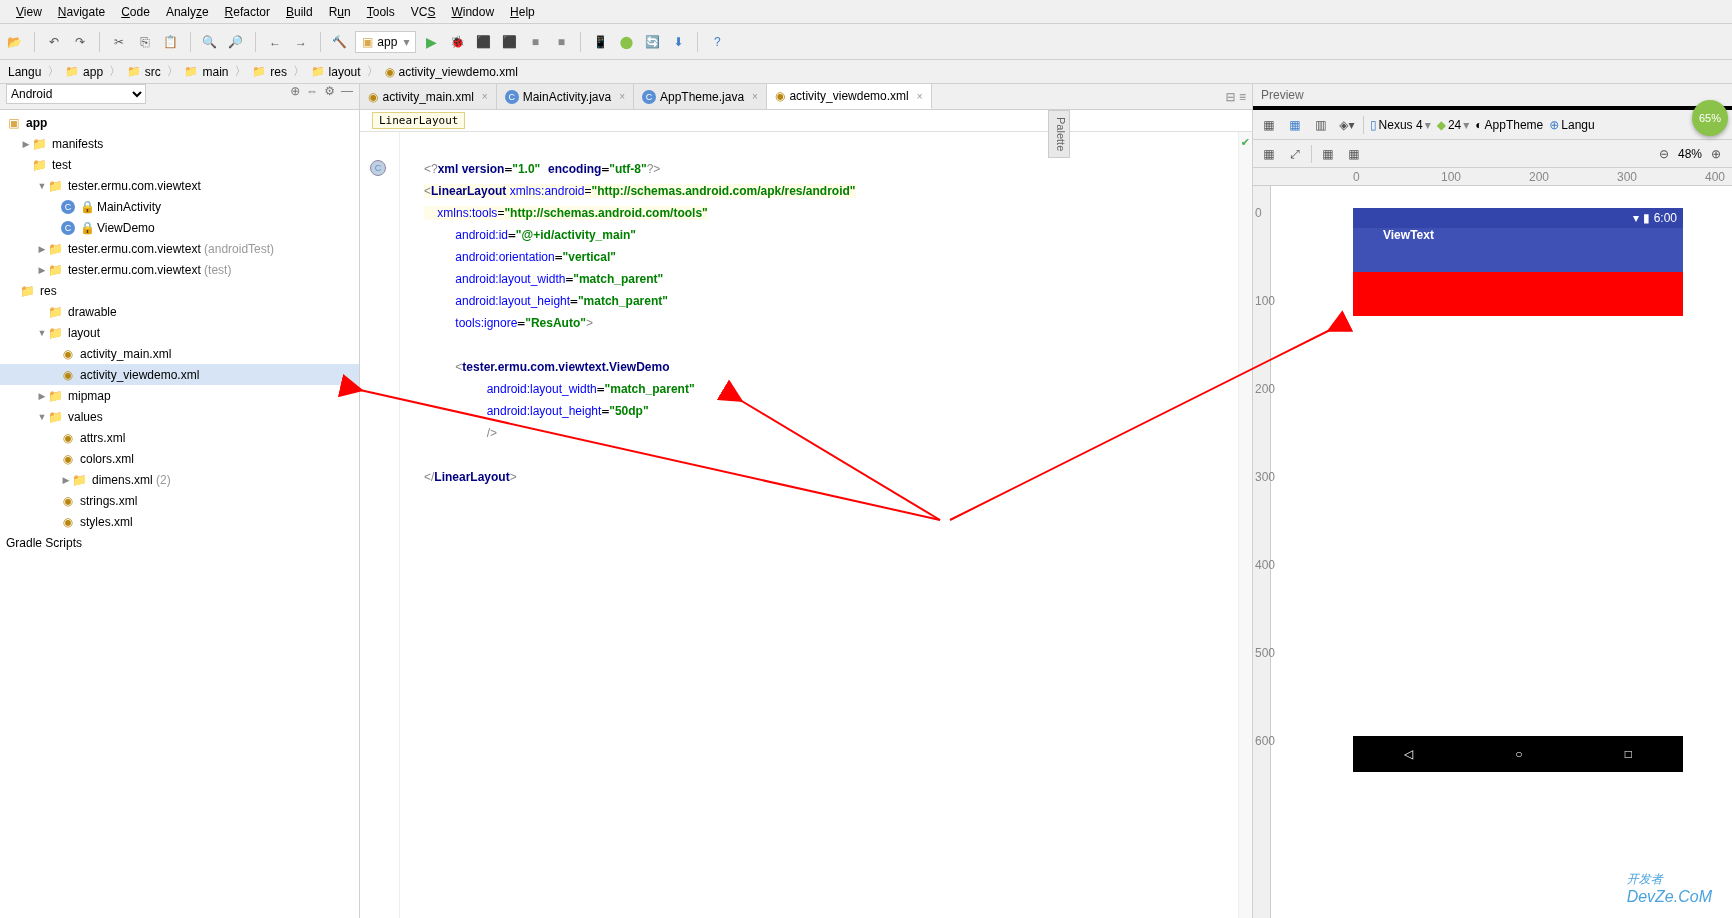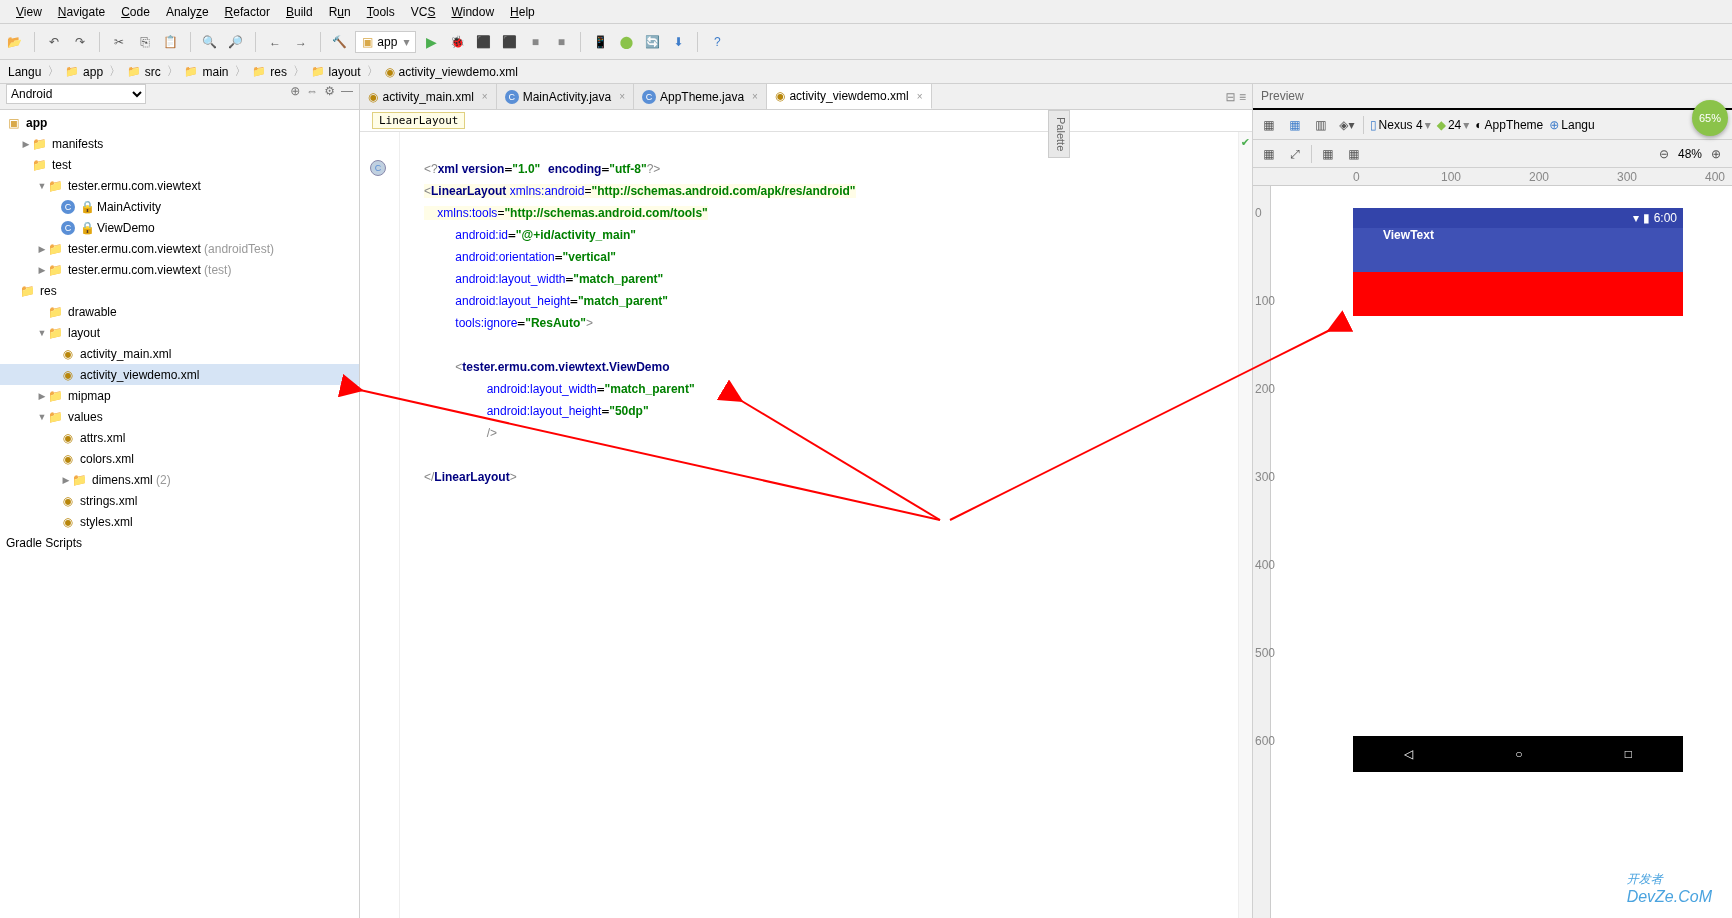--- a/index.html
+++ b/index.html
@@ -57,21 +57,21 @@
 .code .gray { color: #888; }
 .code .hl { background: #fffde7; }
 .gutter-c { position: absolute; left: -20px; top: 22px; background: #c0d0e0; color: #5a8fd6; width: 16px; height: 16px; border-radius: 50%; font-size: 9px; display: flex; align-items: center; justify-content: center; border: 1px solid #88a; }
 .editor-wrapper { display: flex; flex: 1; overflow: hidden; }
 .editor-gutter { width: 40px; background: #fff; border-right: 1px solid #eee; position: relative; }
 .editor-right-gutter { width: 14px; background: #f8f8f8; border-left: 1px solid #eee; position: relative; }
 .check-icon { position: absolute; top: 4px; right: 2px; color: #4caf50; font-size: 11px; }
 
 
 .preview-panel { width: 480px; background: #f0f0f0; border-left: 1px solid #d0d0d0; display: flex; flex-direction: column; }
-.preview-header { height: 26px; display: flex; align-items: center; padding: 0 8px; border-bottom: 2px solid #000000; color: #666; }
+.preview-header { height: 26px; display: flex; align-items: center; padding: 0 8px; border-bottom: 4px solid #000000; color: #666; }
 .preview-toolbar { height: 30px; display: flex; align-items: center; padding: 0 6px; gap: 6px; border-bottom: 1px solid #d0d0d0; font-size: 11px; }
 .preview-toolbar2 { height: 28px; display: flex; align-items: center; padding: 0 6px; gap: 6px; border-bottom: 1px solid #d0d0d0; }
 .pv-btn { width: 20px; height: 20px; display: flex; align-items: center; justify-content: center; color: #555; border: 1px solid transparent; }
 .pv-device { display: flex; align-items: center; gap: 2px; }
 .pv-zoom { margin-left: auto; display: flex; align-items: center; gap: 4px; }
 .pv-badge { position: absolute; right: 4px; top: 100px; width: 36px; height: 36px; background: #8bc34a; border-radius: 50%; color: #fff; display: flex; align-items: center; justify-content: center; font-size: 11px; box-shadow: 0 2px 4px rgba(0,0,0,0.3); }
 .preview-canvas { flex: 1; background: #fff; position: relative; overflow: hidden; }
 .ruler-h { height: 18px; background: #f0f0f0; border-bottom: 1px solid #ccc; font-size: 9px; color: #888; position: relative; }
 .ruler-h span { position: absolute; top: 2px; }
 .ruler-v { width: 18px; background: #f0f0f0; border-right: 1px solid #ccc; font-size: 9px; color: #888; position: absolute; left: 0; top: 18px; bottom: 0; }

